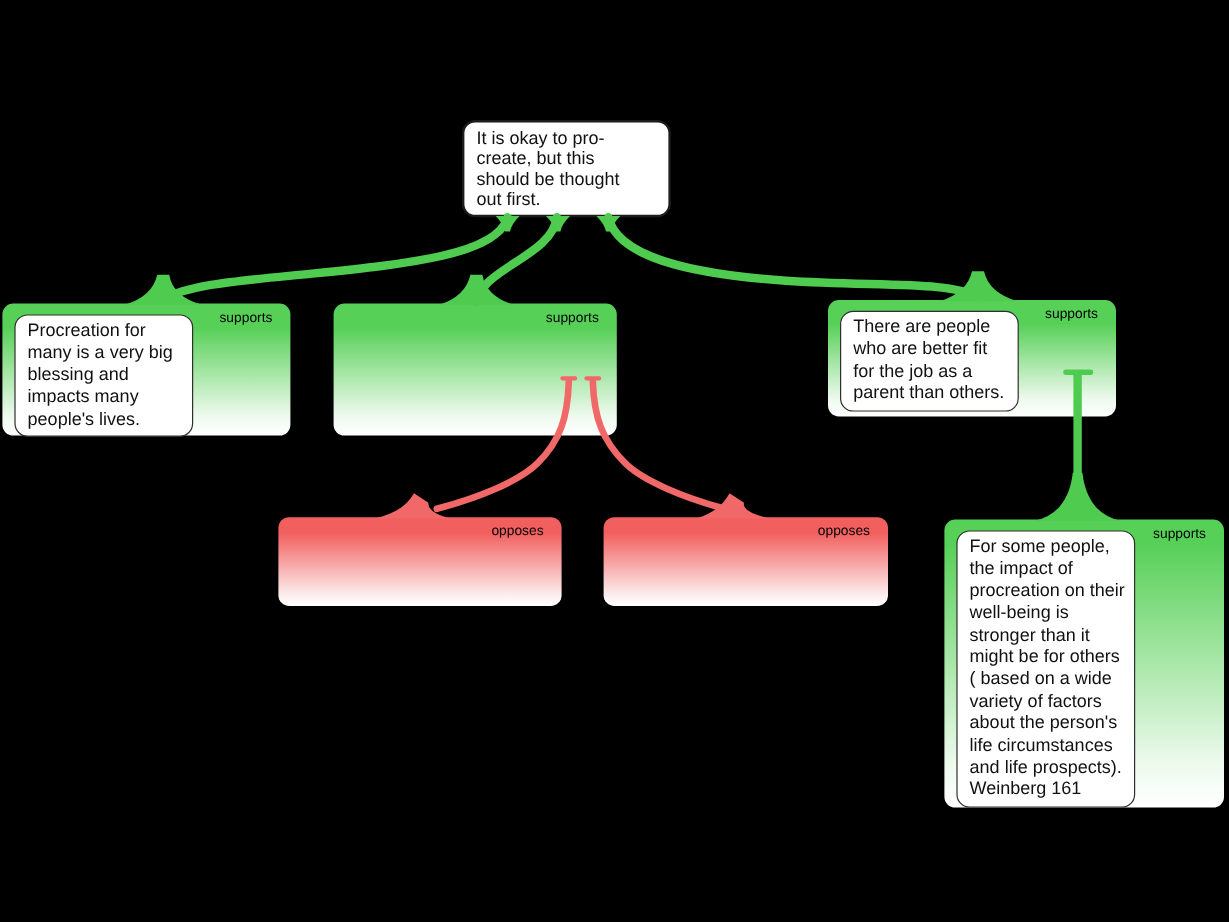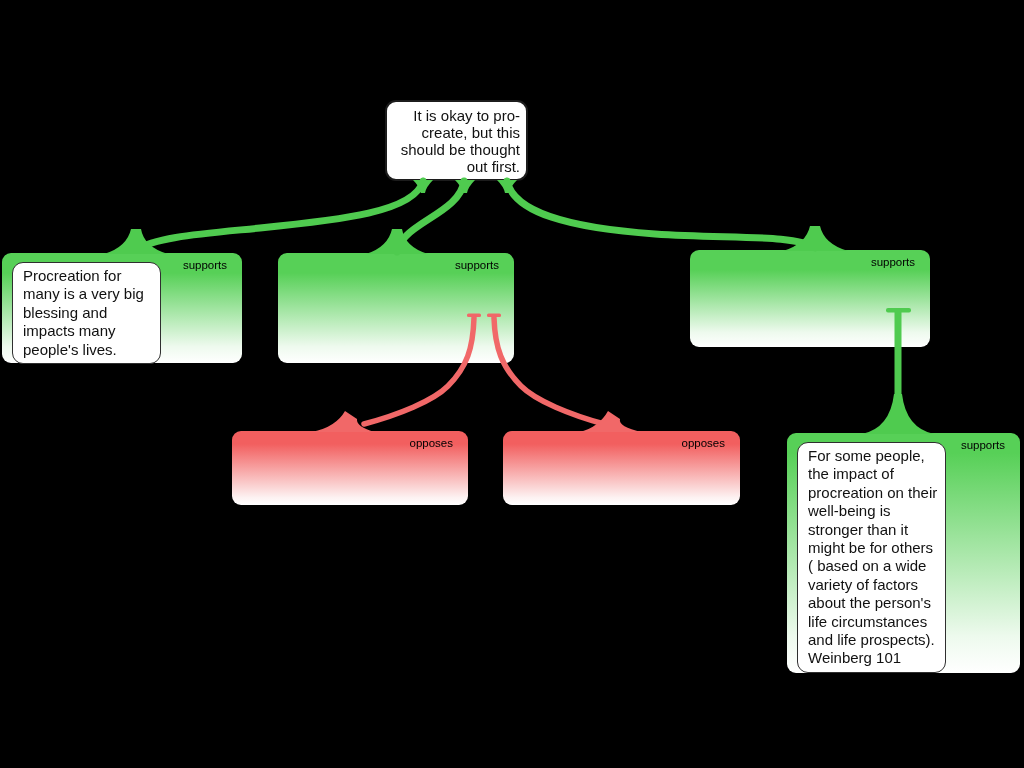--- a/index.html
+++ b/index.html
@@ -32,29 +32,28 @@
     position:absolute;left:10px;top:9px;width:149px;
     background:#ffffff;
     border:1.6px solid #2f2f2f;
     border-radius:11px;
     box-sizing:border-box;
     padding:4px 6px 4px 10px;
     font-size:15px;line-height:18.4px;color:#111111;
     white-space:pre-line;
   }
   .root-box{
-    position:absolute;left:385px;top:100px;width:143px;height:81px;
+    position:absolute;left:385px;top:100px;width:174px;height:81px;
     background:#ffffff;
     border:2px solid #1c1c1c;
     border-radius:11px;
     box-sizing:border-box;
-    padding:5px 6px 5px 0;
+    padding:5px 6px 5px 10px;
     font-size:15px;line-height:17px;color:#111111;
     white-space:pre-line;
-    text-align:right;
   }
   
   #node-s1{left:2px;  top:253px;width:240px;height:110px;}
   #node-s2{left:278px;top:253px;width:236px;height:110px;}
   #node-s3{left:690px;top:250px;width:240px;height:97px;}
   #node-o1{left:232px;top:431px;width:236px;height:74px;}
   #node-o2{left:503px;top:431px;width:237px;height:74px;}
   #node-s4{left:787px;top:433px;width:233px;height:240px;}
   
   #wires{
@@ -84,20 +83,24 @@
 impacts many
 people's lives.</div>
   </div>
 
   <div id="node-s2" class="node-outer support-outer">
     <span class="node-label">supports</span>
   </div>
 
   <div id="node-s3" class="node-outer support-outer">
     <span class="node-label">supports</span>
+    <div class="claim">There are people
+who are better fit
+for the job as a
+parent than others.</div>
   </div>
 
   <div id="node-o1" class="node-outer oppose-outer">
     <span class="node-label">opposes</span>
   </div>
 
   <div id="node-o2" class="node-outer oppose-outer">
     <span class="node-label">opposes</span>
   </div>
 
@@ -107,21 +110,21 @@
 the impact of
 procreation on their
 well-being is
 stronger than it
 might be for others
 ( based on a wide
 variety of factors
 about the person's
 life circumstances
 and life prospects).
-Weinberg 101</div>
+Weinberg 161</div>
   </div>
 
   <svg id="wires" viewBox="0 0 1024 768">
 
     <path class="wire-g" d="M 423 181 C 415 212, 340 220, 260 228 C 200 234, 155 237, 136 250"></path>
     <path class="fill-g" d="M 104 254 Q 127 247 131 229 L 141 229 Q 144 247 168 254 Z"></path>
     <path class="fill-g" d="M 413 180 Q 420 187 421 193 L 425 193 Q 426 187 433 180 Z"></path>
 
     <path class="wire-g" d="M 464 181 C 461 207, 422 219, 406 236 C 400 242, 398 246, 397 252"></path>
     <path class="fill-g" d="M 366 254 Q 388 247 392 229 L 402 229 Q 405 247 428 254 Z"></path>

